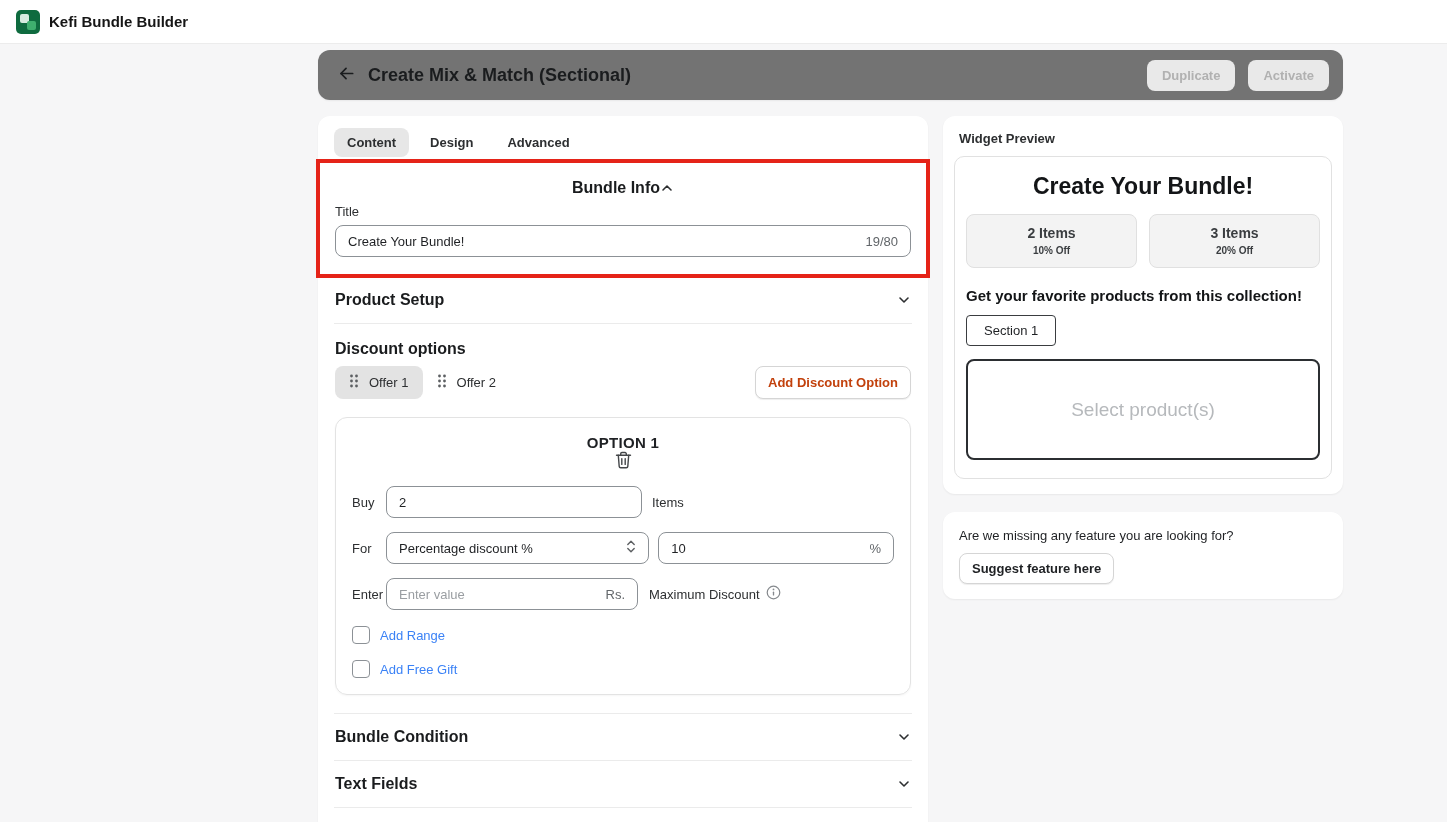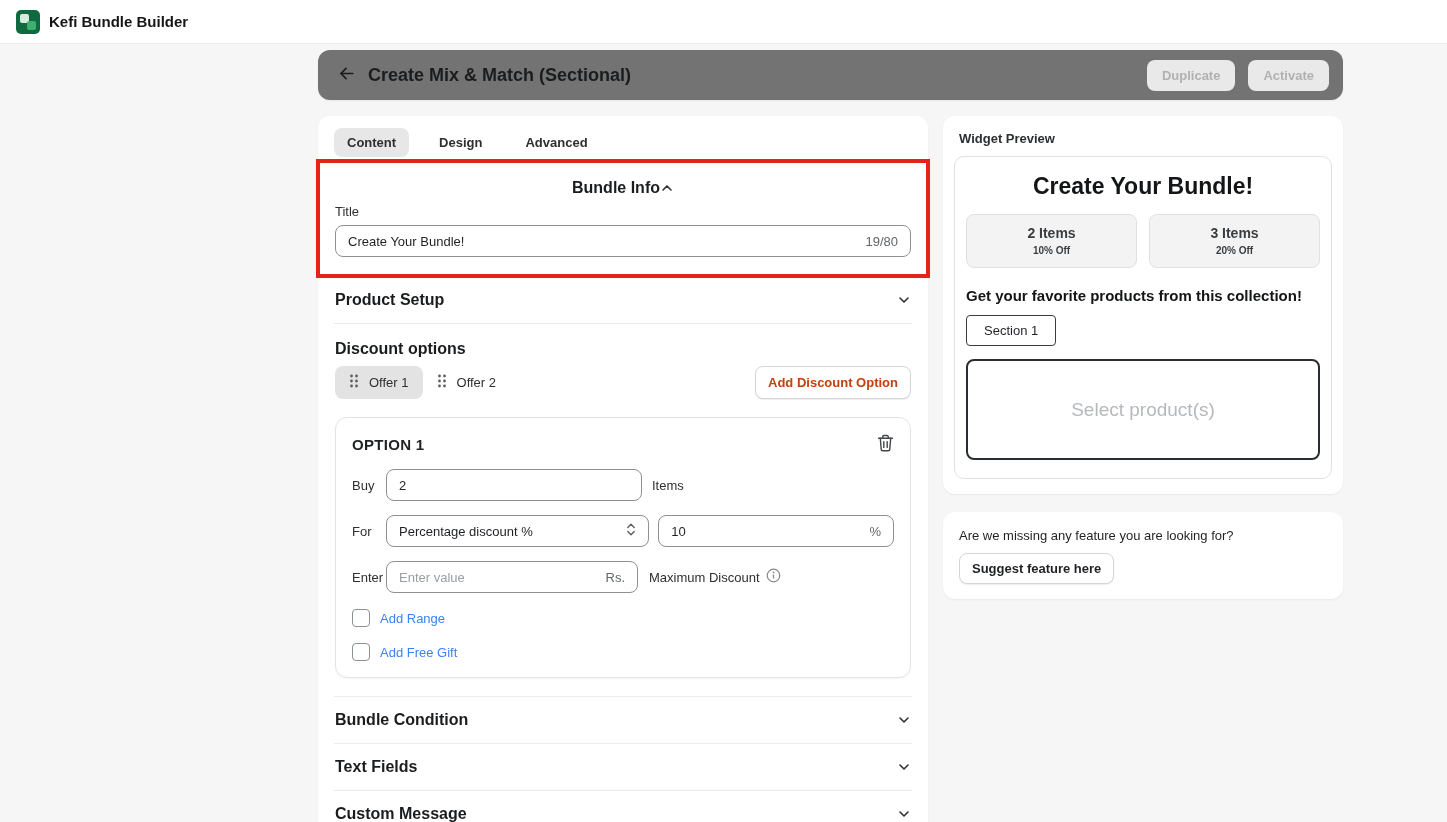--- a/index.html
+++ b/index.html
@@ -33,21 +33,21 @@
   }
 
   .columns { display:flex; gap:15px; margin-top:16px; align-items:flex-start; }
 
   
   .left-card {
     width:610px; min-height:709px; background:#fff;
     border-radius:12px 12px 0 0; box-shadow:0 1px 2px rgba(0,0,0,.06);
     padding:0 16px; position:relative;
   }
-  .tabs { display:flex; align-items:center; gap:17px; padding:12px 0 0; }
+  .tabs { display:flex; align-items:center; gap:8px; padding:12px 0 0; }
   .tab { font-size:13px; font-weight:600; color:#2d2f31; background:transparent; border:none; padding:7px 13px; border-radius:8px; }
   .tab.active { background:#e7e7e7; }
 
   .annotation-box {
     position:absolute; left:-2px; top:43px; width:614px; height:119px;
     border:4px solid var(--annotation-red, #e52318);
     z-index:6; pointer-events:none;
   }
 
   .bundle-info { padding:22px 1px 20px; }
@@ -78,21 +78,21 @@
   .add-discount-btn {
     margin-left:auto; background:#fff; border:1px solid #d5d5d5;
     box-shadow:0 1px 1px rgba(0,0,0,.07); border-radius:8px;
     font-size:13px; font-weight:600; color:#c2410c; padding:8px 12px;
   }
 
   .option-card {
     border:1px solid #e3e3e3; border-radius:12px; margin-top:18px; padding:16px;
     box-shadow:0 1px 2px rgba(0,0,0,.04);
   }
-  .option-head { display:flex; align-items:center; justify-content:space-between; }
+  .option-head { display:flex; align-items:center; justify-content:space-between;flex-direction:column; }
   .option-title { font-size:15px; font-weight:700; letter-spacing:.3px; }
   .form-row { display:flex; align-items:center; margin-top:14px; }
   .row-label { font-size:13px; color:#2d2f31; width:34px; flex:none; }
   .input {
     display:flex; align-items:center; border:1px solid #8c9196; border-radius:8px;
     height:32px; padding:0 12px; font-size:13px; background:#fff;
   }
   .input input { border:none; outline:none; width:100%; font-size:13px; color:#1f2124; background:transparent; font-family:inherit; }
   .input input::placeholder { color:#9a9ea2; }
   .buy-input { width:256px; }

